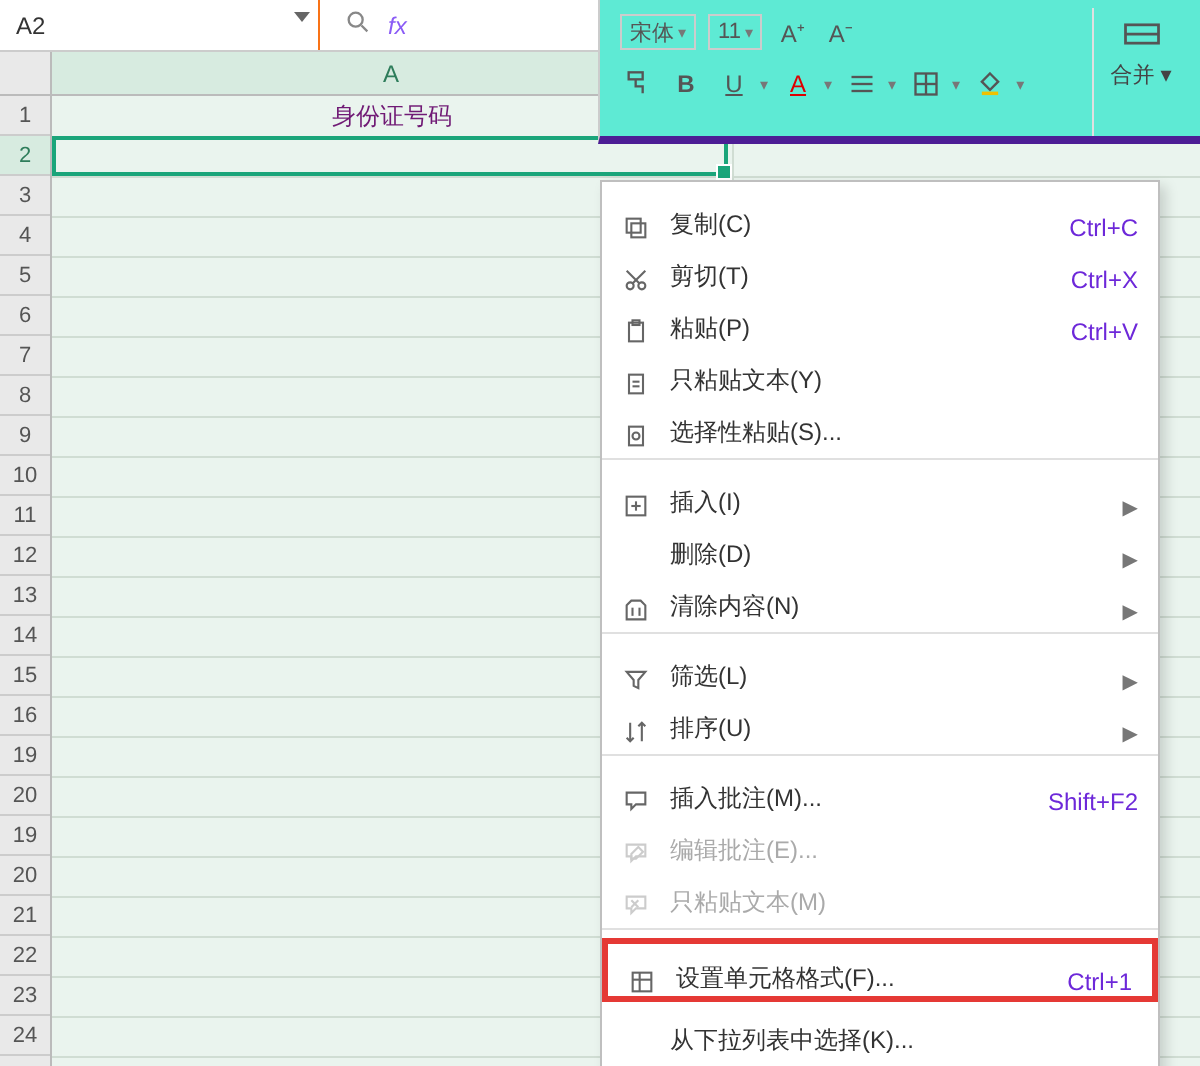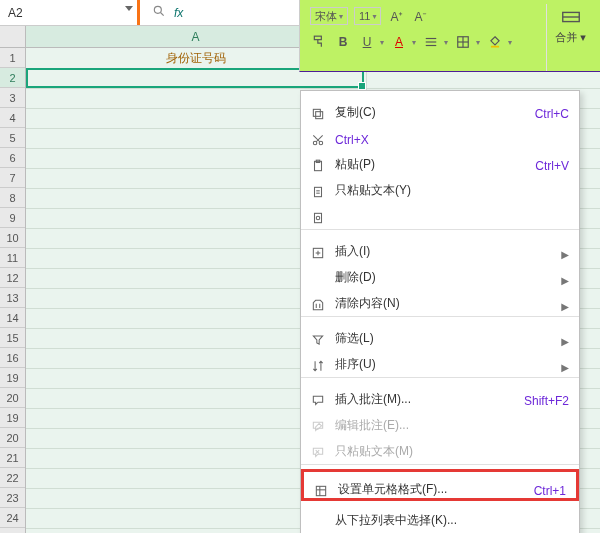--- a/index.html
+++ b/index.html
@@ -14,52 +14,52 @@
   }
   
   .formula-bar {
     display: flex;
     align-items: center;
     height: 26px;
     border-bottom: 1px solid #ccc;
     background: #fff;
   }
   .name-box {
-    width: 140px;
+    width: 160px;
     height: 100%;
-    border-right: 3px solid #f97316;
+    border-right: 1px solid #f97316;
     display: flex;
     align-items: center;
     padding: 0 8px;
     position: relative;
   }
   .name-box .dd {
     position: absolute; right: 4px; top: 6px;
     border-left: 4px solid transparent;
     border-right: 4px solid transparent;
     border-top: 5px solid #666;
   }
   .fx-area {
     display: flex;
     align-items: center;
     gap: 8px;
     padding-left: 12px;
   }
   .fx-area .icon { color: #888; }
-  .fx-area .fx { font-style: italic; color: #0f766e; }
+  .fx-area .fx { font-style: italic; color: #8b5cf6; }
 
   
   .ribbon-fragment {
     position: absolute;
     top: 0; right: 0;
     width: 301px;
     height: 72px;
-    background: #bef264;
+    background: #5eead4;
     border-left: 1px solid #ccc;
-    border-bottom: 1px solid #4c1d95;
+    border-bottom: 4px solid #4c1d95;
     display: flex;
     padding: 4px 6px 0 10px;
     z-index: 2;
   }
   .rf-main { flex: 1; }
   .rf-row1 { display: flex; align-items: center; gap: 6px; height: 24px; }
   .rf-row2 { display: flex; align-items: center; gap: 6px; height: 24px; margin-top: 2px; }
   .rf-btn { width: 18px; height: 18px; display:inline-flex; align-items:center; justify-content:center; color:#555; border:1px solid transparent; }
   .rf-dd { font-size: 8px; color:#777; margin-left:-2px;}
   .rf-cell {
@@ -110,21 +110,21 @@
     background:#eaf4ee;
   }
   .cells .grid {
     position:absolute; inset:0;
   }
   .row-line { position:absolute; left:0; right:0; height:1px; background:#d0ddd3; }
   .colA-right { position:absolute; top:0; bottom:0; left:340px; width:1px; background:#d0ddd3; }
   .row1-cell {
     position:absolute; left:0; top:0; width:340px; height:20px;
     display:flex; align-items:center; justify-content:center;
-    font-size:12px; color:#a16207;
+    font-size:12px; color:#701a75;
   }
   .active-cell {
     position:absolute; left:0; top:20px; width:338px; height:20px;
     border:2px solid #1aa57a;
   }
   .active-cell::after {
     content:""; position:absolute; right:-4px; bottom:-4px;
     width:6px; height:6px; background:#1aa57a; border:1px solid #fff;
   }
 
@@ -325,20 +325,21 @@
     </div>
     <div class="cm-item">
       <span class="ic">
         <svg width="14" height="14" viewBox="0 0 24 24" fill="none" stroke="currentColor" stroke-width="1.8">
           <circle cx="7" cy="17" r="3"></circle>
           <circle cx="17" cy="17" r="3"></circle>
           <line x1="20" y1="4" x2="9" y2="15"></line>
           <line x1="4" y1="4" x2="15" y2="15"></line>
         </svg>
       </span>
+      <span class="lbl">剪切(T)</span>
       <span class="sc">Ctrl+X</span>
     </div>
     <div class="cm-item">
       <span class="ic">
         <svg width="14" height="14" viewBox="0 0 24 24" fill="none" stroke="currentColor" stroke-width="1.8">
           <rect x="6" y="4" width="12" height="16"></rect>
           <rect x="9" y="2" width="6" height="4"></rect>
         </svg>
       </span>
       <span class="lbl">粘贴(P)</span>
@@ -354,20 +355,21 @@
       </span>
       <span class="lbl">只粘贴文本(Y)</span>
     </div>
     <div class="cm-item">
       <span class="ic">
         <svg width="14" height="14" viewBox="0 0 24 24" fill="none" stroke="currentColor" stroke-width="1.8">
           <rect x="6" y="4" width="12" height="16"></rect>
           <circle cx="12" cy="12" r="3"></circle>
         </svg>
       </span>
+      <span class="lbl">选择性粘贴(S)...</span>
     </div>
     <div class="cm-sep"></div>
     <div class="cm-item">
       <span class="ic">
         <svg width="14" height="14" viewBox="0 0 24 24" fill="none" stroke="currentColor" stroke-width="1.8">
           <rect x="4" y="4" width="16" height="16"></rect>
           <line x1="12" y1="8" x2="12" y2="16"></line>
           <line x1="8" y1="12" x2="16" y2="12"></line>
         </svg>
       </span>

